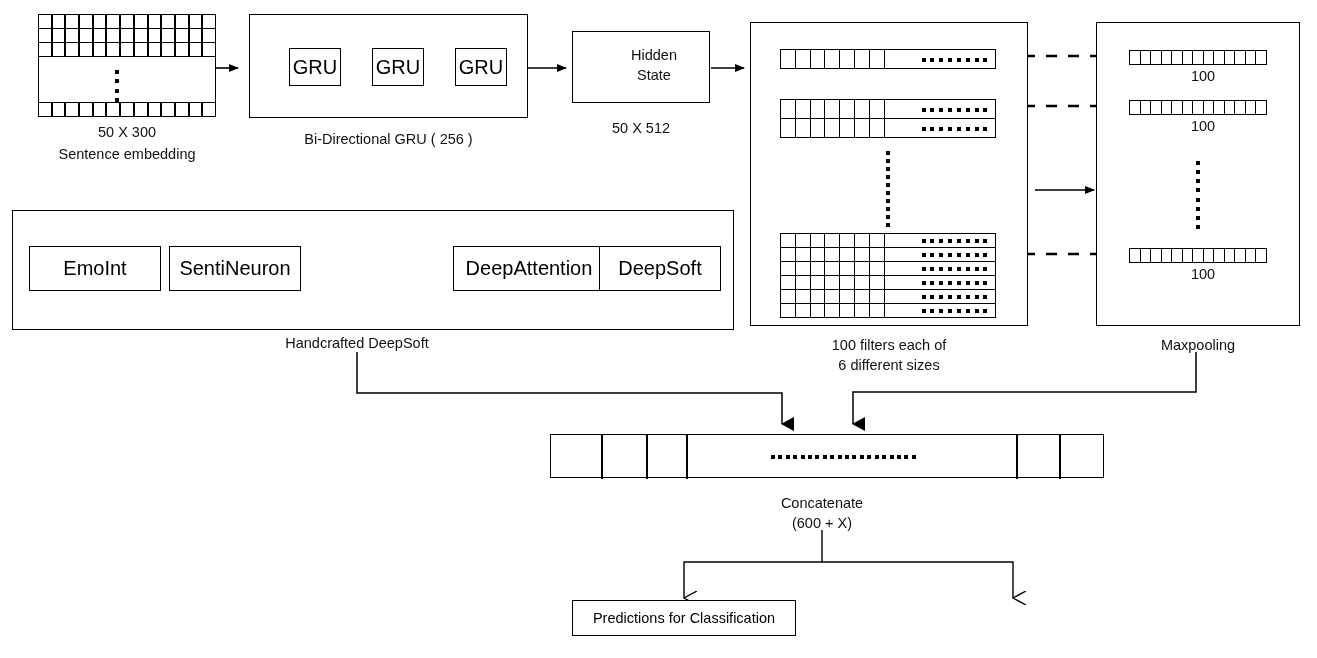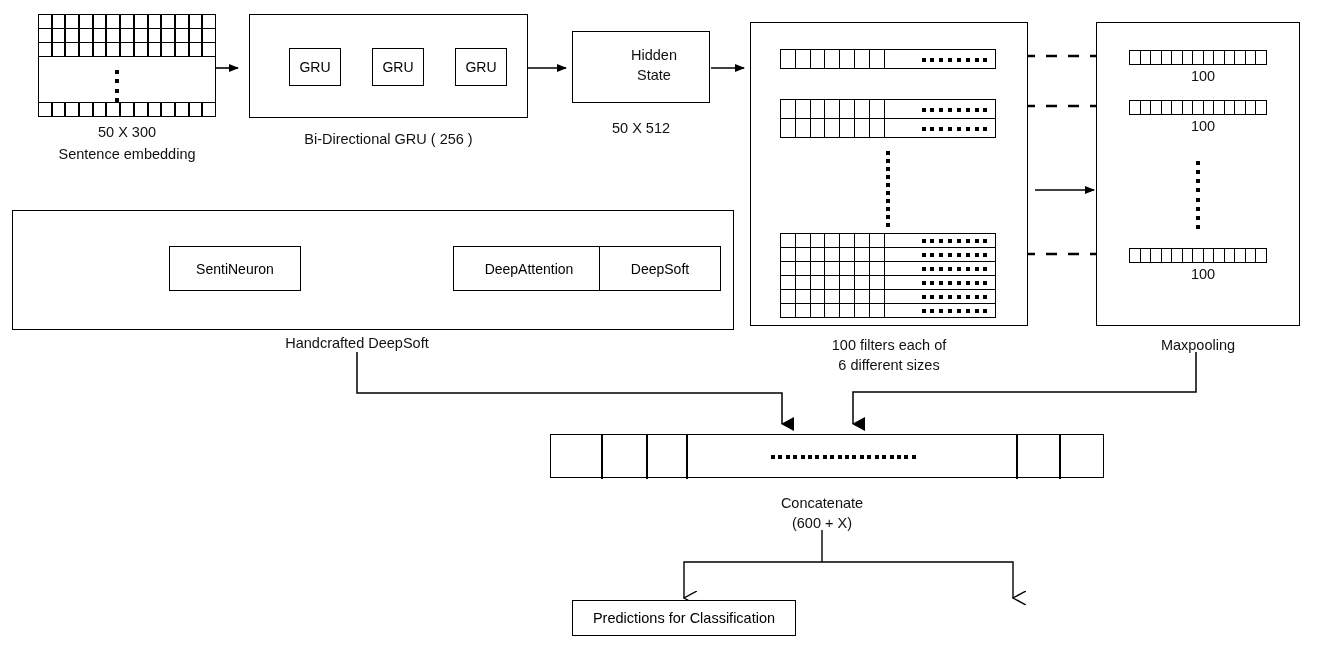--- a/index.html
+++ b/index.html
@@ -5,21 +5,21 @@
   html,body{margin:0;padding:0;background:#ffffff;}
   body{width:1317px;height:658px;position:relative;overflow:hidden;
        font-family:"Liberation Sans",sans-serif;color:#000;}
   .stage{position:absolute;left:0;top:0;width:1317px;height:658px;}
   .abs{position:absolute;box-sizing:border-box;}
   .box{border:1.6px solid #000;background:#fff;}
   .lbl{position:absolute;text-align:center;font-size:14.5px;color:#111;line-height:1.35;white-space:pre-line;}
   .cellrow{display:flex;}
   .cell{border:1.3px solid #000;box-sizing:border-box;background:#fff;}
   .innerbox{border:1.5px solid #000;background:#fff;display:flex;align-items:center;justify-content:center;
-            font-size:14px;box-sizing:border-box;}
+            font-size:20px;box-sizing:border-box;}
   svg{position:absolute;left:0;top:0;overflow:visible;}
   .dotcol{position:absolute;display:flex;flex-direction:column;align-items:center;justify-content:space-between;}
   .dotcol i{display:block;width:4px;height:4px;background:#000;border-radius:0;}
   .dotrow{position:absolute;display:flex;align-items:center;justify-content:space-between;}
   .dotrow i{display:block;width:4px;height:4px;background:#000;}
   .gridwrap{position:absolute;border:1.5px solid #000;background:#fff;box-sizing:border-box;}
   .grline{position:absolute;background:#000;}
 </style>
 </head>
 <body>
@@ -474,20 +474,23 @@
           <div class="cell" style="width:11.5px;height:15px;margin-left:-1px;"></div>
           <div class="cell" style="width:11.5px;height:15px;margin-left:-1px;"></div>
           <div class="cell" style="width:11.5px;height:15px;margin-left:-1px;"></div>
       </div>
       <div class="lbl" style="left:0;top:17px;width:148px;">100</div>
     </div>
   </div>
   <div class="lbl" style="left:1096px;top:336px;width:204px;">Maxpooling</div>
 
   <div class="abs box" style="left:12px;top:210px;width:722px;height:120px;">
+    <div class="abs innerbox" style="left:16px;top:35px;width:132px;height:45px;">
+      <span>EmoInt</span>
+    </div>
     <div class="abs innerbox" style="left:156px;top:35px;width:132px;height:45px;">
       <span>SentiNeuron</span>
     </div>
     <div class="abs innerbox" style="left:440px;top:35px;width:152px;height:45px;">
       <span>DeepAttention</span>
     </div>
     <div class="abs innerbox" style="left:586px;top:35px;width:122px;height:45px;">
       <span>DeepSoft</span>
     </div>
   </div>

